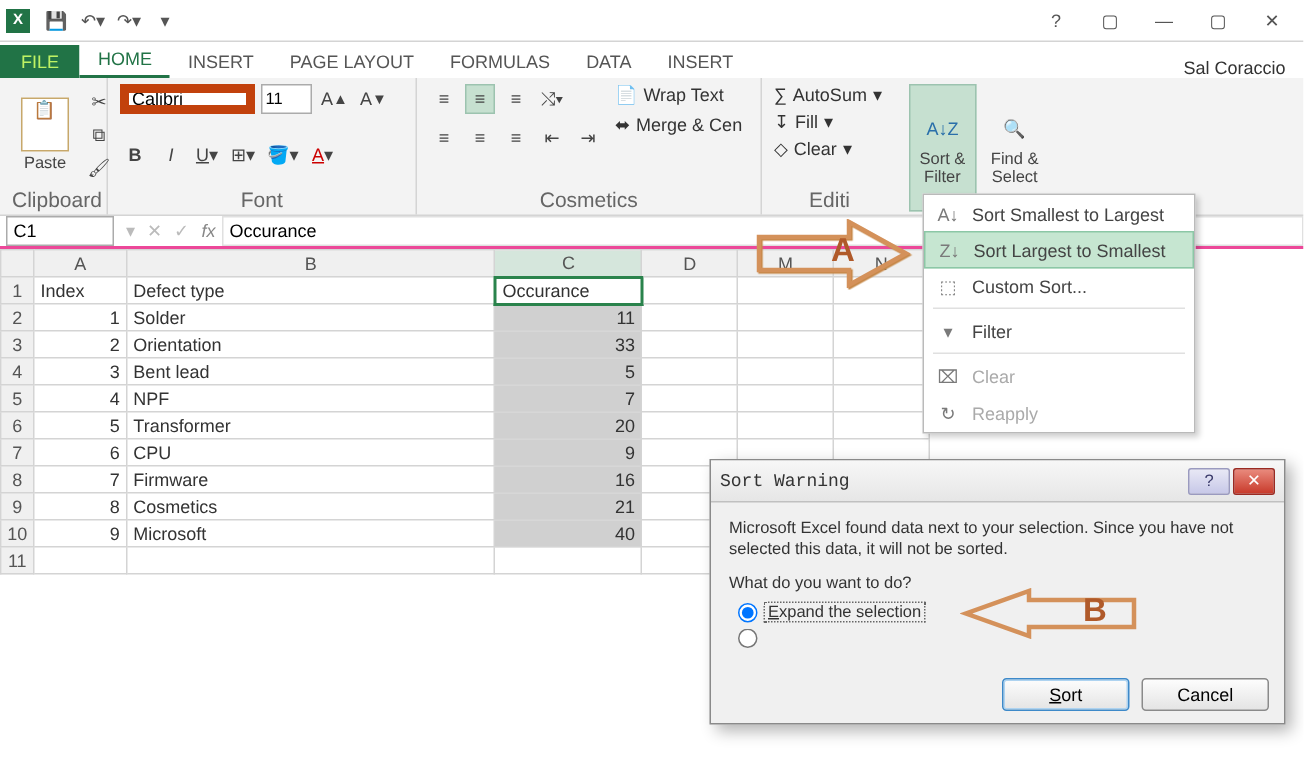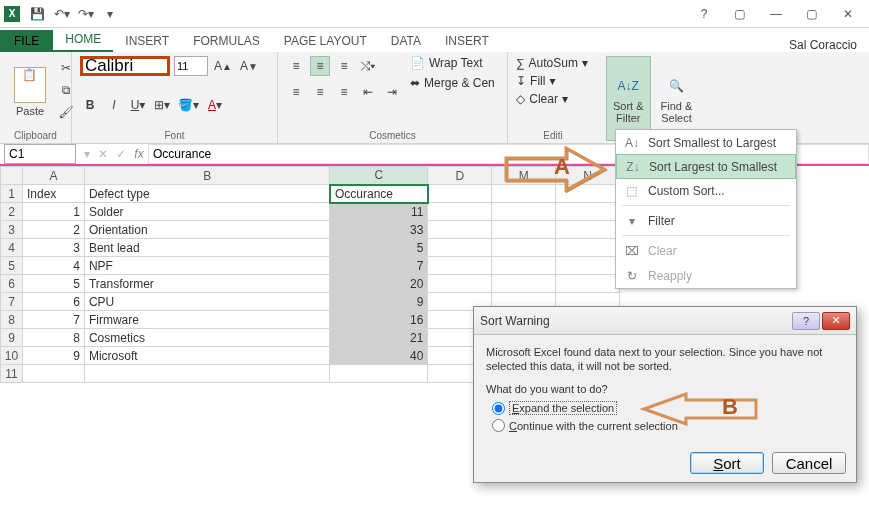--- a/index.html
+++ b/index.html
@@ -7,34 +7,34 @@
 
 
 .titlebar { height: 28px; background: #fff; display: flex; align-items: center; border-bottom: 1px solid #d4d4d4; }
 .titlebar .excel-icon { width: 16px; height: 16px; background: #217346; margin: 0 6px 0 4px; display: flex; align-items: center; justify-content: center; color: #fff; font-size: 10px; font-weight: bold; }
 .titlebar .qat-btn { width: 24px; height: 24px; display: flex; align-items: center; justify-content: center; color: #555; }
 .titlebar .right-controls { margin-left: auto; display: flex; align-items: center; gap: 10px; padding-right: 8px; }
 .titlebar .win-btn { width: 26px; height: 22px; display: flex; align-items: center; justify-content: center; color: #555; }
 
 
 .ribbon-tabs { height: 24px; display: flex; align-items: flex-end; background: #fff; }
-.ribbon-tabs .file-tab { background: #217346; color: #000000; padding: 4px 14px; font-size: 12px; }
+.ribbon-tabs .file-tab { background: #217346; color: #bef264; padding: 4px 14px; font-size: 12px; }
 .ribbon-tabs .tab { padding: 4px 12px; font-size: 12px; color: #555; text-align: center; }
 .ribbon-tabs .tab.active { color: #217346; border-bottom: 2px solid #217346; background: #fff; }
 
 
 .ribbon { height: 92px; background: #f3f3f3; border-bottom: 1px solid #d4d4d4; display: flex; position: relative; }
 .ribbon-group { border-right: 1px solid #d4d4d4; padding: 4px 8px 2px; display: flex; flex-direction: column; justify-content: space-between; }
-.ribbon-group-label { text-align: center; font-size: 10px; color: #666; padding-top: 2px; }
+.ribbon-group-label { text-align: center; font-size: 14px; color: #666; padding-top: 2px; }
 .ribbon-row { display: flex; align-items: center; gap: 4px; }
 .ribbon-btn { min-width: 20px; height: 20px; display: flex; align-items: center; justify-content: center; font-size: 12px; color: #444; padding: 0 2px; }
 .ribbon-big-btn { display: flex; flex-direction: column; align-items: center; justify-content: center; padding: 2px 6px; gap: 2px; }
 .ribbon-big-btn .icon { width: 24px; height: 24px; display: flex; align-items: center; justify-content: center; }
 .ribbon-big-btn .label { font-size: 11px; color: #444; text-align: center; line-height: 12px; }
-.font-select { width: 90px; height: 20px; font-size: 17px; border: 3px solid #c2410c; background: #fff; padding: 0 2px; }
+.font-select { width: 90px; height: 20px; font-size: 12px; border: 6px solid #c2410c; background: #fff; padding: 0 2px; }
 .size-select { width: 34px; height: 20px; font-size: 11px; border: 1px solid #ababab; background: #fff; padding: 0 2px; text-align: left; }
 .paste-icon { width: 32px; height: 36px; background: #fff; border: 1px solid #c7a86b; display: flex; align-items: flex-start; justify-content: center; }
 
 
 .sortfilter-btn { background: #c6e0d0; border: 1px solid #9cc3af; }
 
 
 .formula-bar { height: 22px; display: flex; align-items: center; border-bottom: 2px solid #ec4899; background: #fff; }
 .name-box { width: 72px; height: 20px; border: 1px solid #ababab; font-size: 12px; padding: 0 4px; margin: 0 4px; }
 .fx-label { width: 18px; font-style: italic; color: #888; text-align: center; }
@@ -65,32 +65,32 @@
 .sort-menu .item.disabled { color: #aaa; }
 .sort-menu .sep { height: 1px; background: #e0e0e0; margin: 2px 6px; }
 
 
 .arrow-A { position: absolute; left: 504px; top: 146px; width: 104px; height: 46px; filter: drop-shadow(1px 1px 0 #c7894a); }
 .annot-letter { position: absolute; font-size: 22px; font-weight: bold; color: #b05a2a; }
 
 
 .dialog { position: absolute; left: 473px; top: 306px; width: 384px; background: #f0f0f0; border: 1px solid #8a8a8a; box-shadow: 4px 4px 10px rgba(0,0,0,0.3); z-index: 10; }
 .dialog .titlebar2 { height: 28px; background: linear-gradient(#f7f7f7,#e6e6e6); display: flex; align-items: center; padding: 0 6px; border-bottom: 1px solid #c0c0c0; }
-.dialog .titlebar2 .title { font-size: 12px; color: #333; }
+.dialog .titlebar2 .title { font-size: 12px; color: #333; font-family: Liberation Mono, monospace; }
 .dialog .titlebar2 .right { margin-left: auto; display: flex; gap: 2px; }
 .dialog .titlebar2 .dlg-btn { width: 28px; height: 18px; display: flex; align-items: center; justify-content: center; border-radius: 2px; font-size: 11px; }
 .dialog .help-btn { background: linear-gradient(#e8e8f5,#c7c8e8); border: 1px solid #9a9abf; color: #3a3a6a; }
 .dialog .close-btn { background: linear-gradient(#e98a7d,#c83a2b); border: 1px solid #9a2a22; color: #fff; }
 .dialog .body { padding: 10px 12px; font-size: 11px; color: #333; }
 .dialog .body .msg { margin-bottom: 10px; line-height: 14px; }
 .dialog .body .q { font-weight: normal; margin-bottom: 6px; }
 .dialog .radio-row { display: flex; align-items: center; gap: 4px; margin: 4px 0 2px 6px; position: relative; }
 .dialog .radio-label.focused { border: 1px dotted #666; padding: 0 2px; }
 .dialog .buttons { display: flex; justify-content: flex-end; gap: 8px; padding: 8px 10px; }
-.dialog button.std { width: 74px; height: 22px; font-size: 15px; background: linear-gradient(#fdfdfd,#e4e4e4); border: 1px solid #8a8a8a; border-radius: 3px; }
+.dialog button.std { width: 85px; height: 22px; font-size: 12px; background: linear-gradient(#fdfdfd,#e4e4e4); border: 1px solid #8a8a8a; border-radius: 3px; }
 .dialog button.std.default { border: 1px solid #3d89c9; box-shadow: inset 0 0 0 1px #aed3f0; }
 
 .arrow-B { position: absolute; left: 640px; top: 392px; width: 118px; height: 34px; z-index: 11; }
 
 u { text-decoration: underline; }
 </style>
 </head>
 <body>
 
 <div class="titlebar">
@@ -105,22 +105,22 @@
     <div class="win-btn">—</div>
     <div class="win-btn">▢</div>
     <div class="win-btn">✕</div>
   </div>
 </div>
 
 <div class="ribbon-tabs">
   <div class="file-tab">FILE</div>
   <div class="tab active">HOME</div>
   <div class="tab">INSERT</div>
+  <div class="tab">PAGE LAYOUT</div>
   <div class="tab">FORMULAS</div>
-  <div class="tab">PAGE LAYOUT</div>
   <div class="tab">DATA</div>
   <div class="tab">INSERT</div>
   <div style="margin-left:auto;display:flex;align-items:center;padding-right:6px;gap:6px">
     <span class="username">Sal Coraccio</span>
     <div class="avatar"></div>
   </div>
 </div>
 
 <div class="ribbon">
 
@@ -385,21 +385,20 @@
   </div>
   <div class="body">
     <div class="msg">Microsoft Excel found data next to your selection.  Since you have not selected this data, it will not be sorted.</div>
     <div class="q">What do you want to do?</div>
     <div class="radio-row">
       <input type="radio" checked="" style="">
       <span class="radio-label focused"><u>E</u>xpand the selection</span>
     </div>
     <div class="radio-row">
       <input type="radio" style="">
-      <span class="radio-label"><u>C</u>ontinue with the current selection</span>
     </div>
   </div>
   <div class="buttons">
     <button class="std default"><u>S</u>ort</button>
     <button class="std">Cancel</button>
   </div>
 </div>
 
 <svg class="arrow-B" viewBox="0 0 118 34">
   <polygon points="116,8 46,8 46,2 4,17 46,32 46,26 116,26" fill="none" stroke="#d4915a" stroke-width="3"></polygon>

